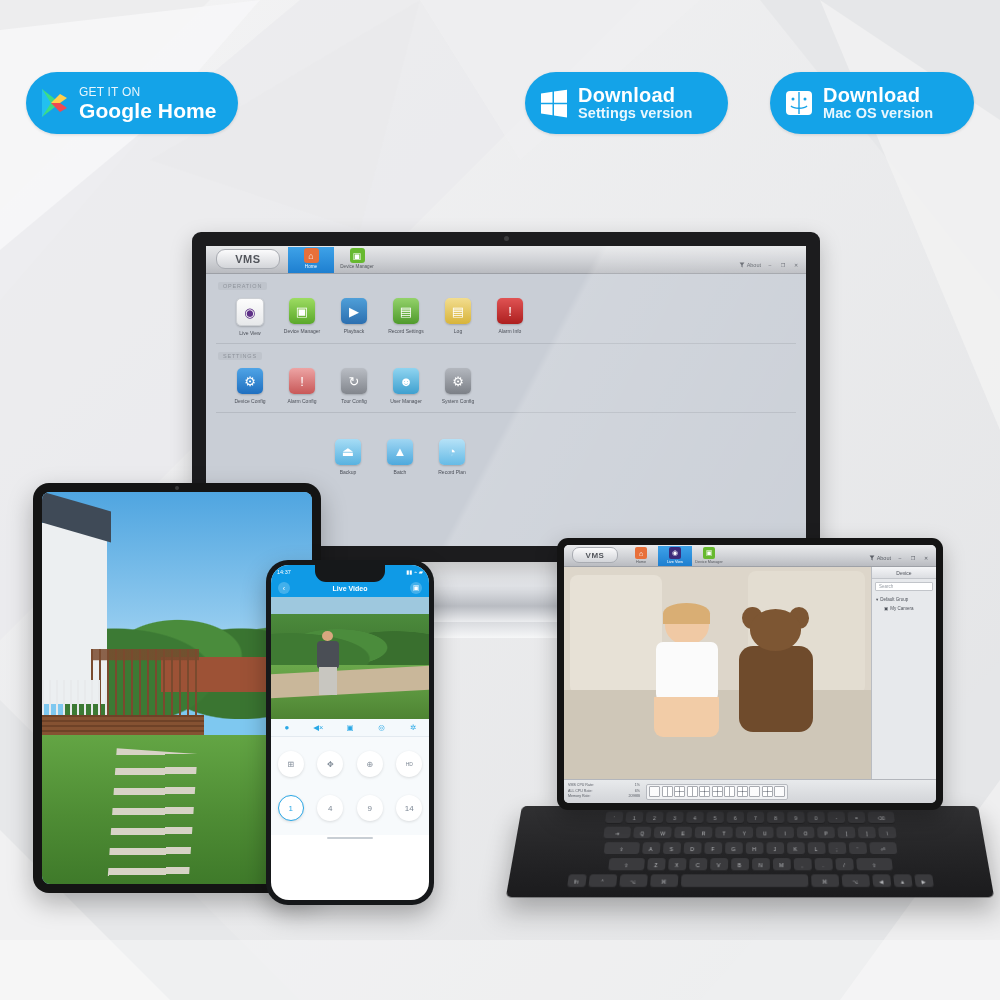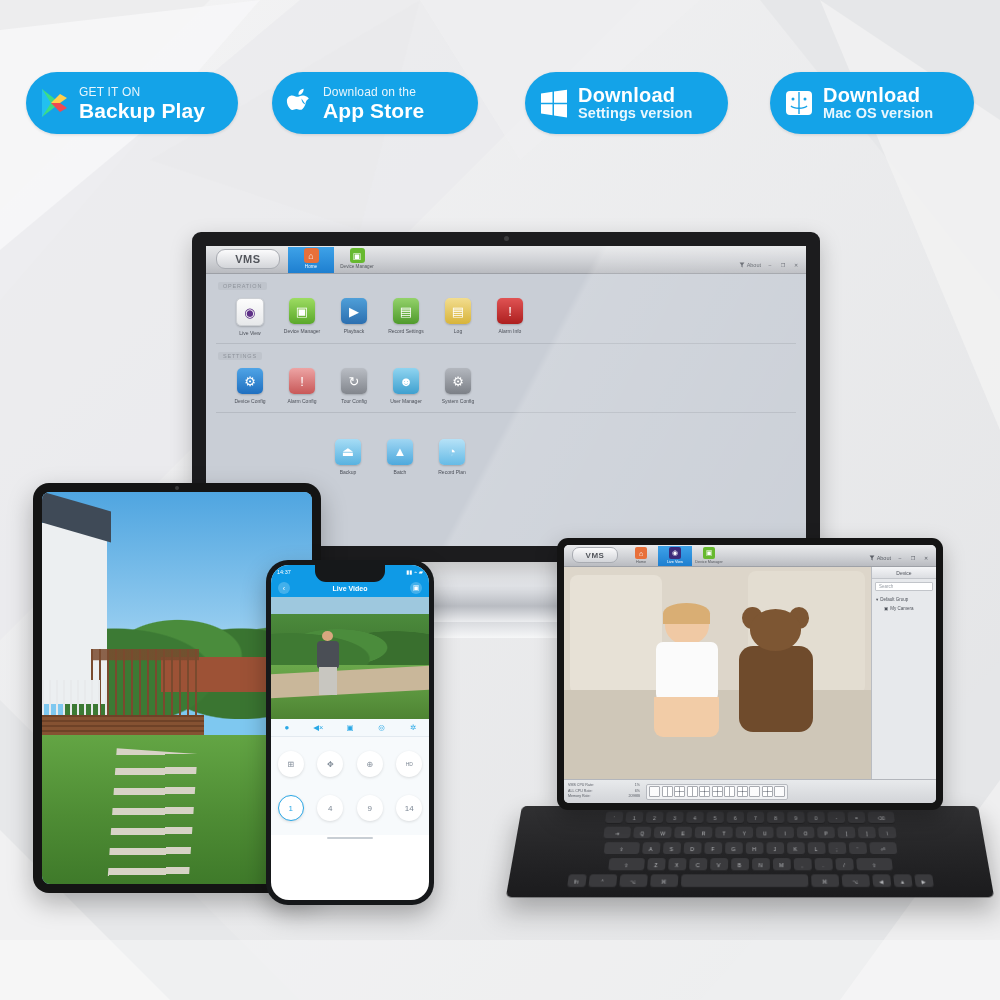--- a/index.html
+++ b/index.html
@@ -240,36 +240,24 @@
     <span class="bico">
       <svg width="30" height="32" viewBox="0 0 30 32">
         <polygon points="2,2 20,16 2,30" fill="#3ddc84"></polygon>
         <polygon points="2,2 2,30 11,16" fill="#22c0f0"></polygon>
         <polygon points="11,16 20,16 27,11 20,7" fill="#ffce4e"></polygon>
         <polygon points="11,16 20,25 27,21 20,16" fill="#ef4a52"></polygon>
       </svg>
     </span>
     <span class="btxt">
       <span class="btop">GET IT ON</span>
-      <span class="bbot">Backup Play</span>
+      <span class="bbot">Google Home</span>
     </span>
   </div>
 
-  <div class="badge b2">
-    <span class="bico">
-      <svg width="28" height="33" viewBox="0 0 28 33">
-        <path d="M19.5 17.6c0-4 3.2-5.9 3.4-6-1.9-2.7-4.7-3.1-5.7-3.2-2.4-.2-4.8 1.4-6 1.4-1.2 0-3.1-1.4-5.2-1.4C3.5 8.5.9 10.3.9 14c0 2.2.8 4.5 1.8 6 1 1.4 2.2 3 3.8 2.9 1.5-.1 2.1-1 3.9-1 1.8 0 2.4 1 4 .9 1.7 0 2.7-1.5 3.7-2.9.6-.9 1-1.7 1.3-2.3-2-.8-3.9-2.8-3.9-6z" fill="#fff"></path>
-        <path d="M16.3 5.9c.9-1.1 1.5-2.6 1.3-4.1-1.3.1-2.9.9-3.8 2-.8 1-1.5 2.5-1.3 4 1.4.1 2.9-.7 3.8-1.9z" fill="#fff"></path>
-      </svg>
-    </span>
-    <span class="btxt">
-      <span class="btop">Download on the</span>
-      <span class="bbot">App Store</span>
-    </span>
-  </div>
 
   <div class="badge b3">
     <span class="bico">
       <svg width="30" height="30" viewBox="0 0 30 30">
         <path d="M2 5.5 13.5 3.8v11.0H2z" fill="#fff"></path>
         <path d="M15 3.6 28 1.8v13H15z" fill="#fff"></path>
         <path d="M2 16.3h11.5v11L2 25.6z" fill="#fff"></path>
         <path d="M15 16.3h13v13.1L15 27.6z" fill="#fff"></path>
       </svg>
     </span>

